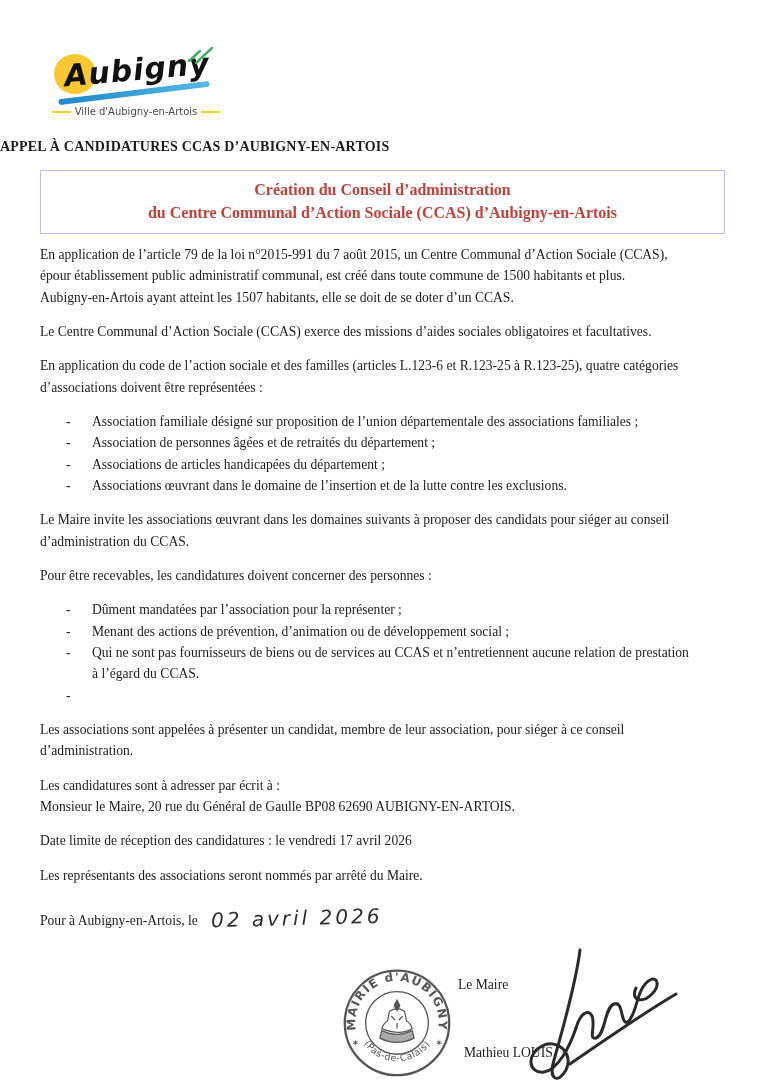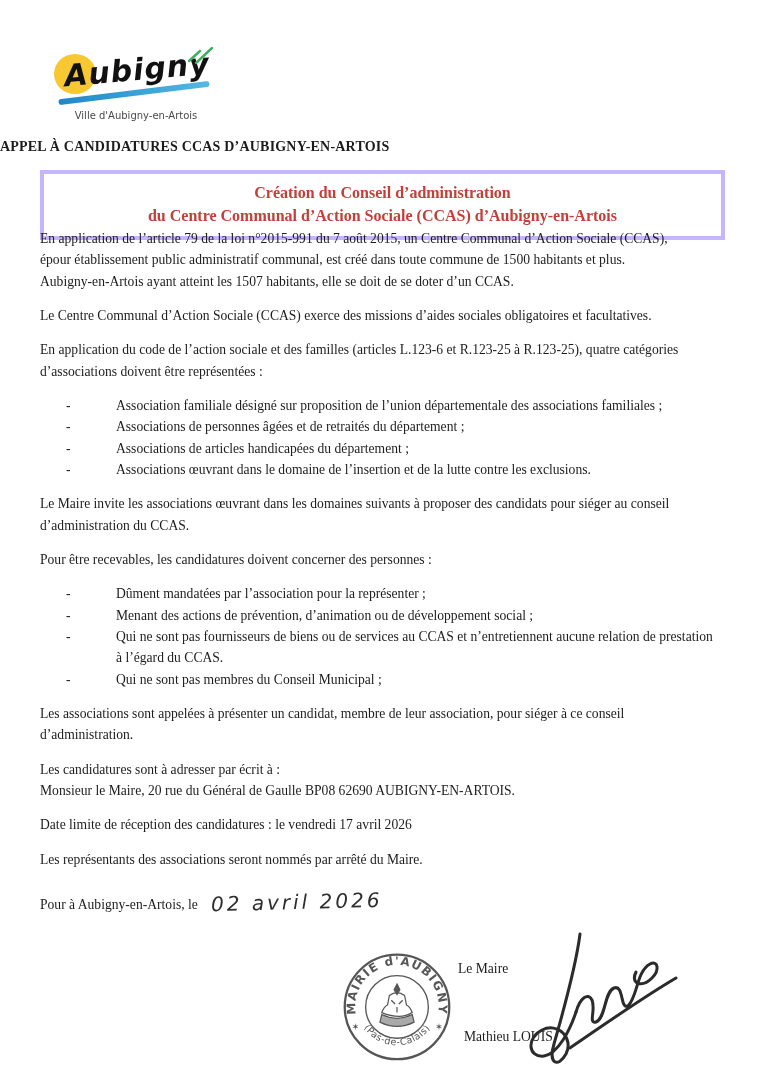--- a/index.html
+++ b/index.html
@@ -28,52 +28,52 @@
   .logo-name {
     position:absolute; left:12px; top:2px;
     font-family:"DejaVu Sans", sans-serif;
     font-weight:bold; font-style:italic;
     font-size:30px; letter-spacing:1px; color:#111;
     transform:rotate(-5deg);
   }
   .logo-marks { position:absolute; right:6px; top:-4px; }
   .logo-subtitle-row {
     position:absolute; left:0; top:56px; width:168px;
-    display:flex; align-items:center; gap:4px;flex-direction:column;
+    display:flex; align-items:center; gap:4px;
   }
   .logo-subtitle-row .yline { flex:1; height:2px; background:#e8d42a; }
   .logo-subtitle {
     font-family:"DejaVu Sans", sans-serif;
     font-size:10px; color:#4a4a4a; white-space:nowrap;
   }
 
   
   .doc-title {
     position:absolute; left:0; top:139px; width:100%;
     text-align:left; font-weight:bold; font-size:14px; letter-spacing:.2px;
   }
   .banner {
     position:absolute; left:40px; top:170px; width:685px;
     box-sizing:border-box;
-    border:4px solid #c4b5fd;
+    border:1px solid #c4b5fd;
     padding:7px 8px 9px;
     text-align:center;
     font-weight:bold; font-size:16px; line-height:1.45;
   }
 
   
   .body-text {
     position:absolute; left:40px; top:228px; width:687px;
     font-size:13.6px; line-height:1.57;
   }
   .para { margin:13px 0 0; white-space:pre-line; }
   .list { margin:13px 0 0 26px; }
   .list-item { display:flex; }
   .list-marker { width:26px; flex:none; }
-  .list-text { white-space:pre-line;margin-left:24px; }
+  .list-text { white-space:pre-line; }
 
   .closing-line { margin:17px 0 0; }
   .handwritten {
     display:inline-block;
     font-family:"DejaVu Sans", sans-serif;
     font-style:italic;
     font-size:20px; letter-spacing:3px; color:#2d2d2d;
     transform:rotate(-1.5deg);
     margin-left:10px;
   }
@@ -108,35 +108,35 @@
 
   <div class="doc-title">APPEL À CANDIDATURES CCAS D’AUBIGNY-EN-ARTOIS</div>
 
   <div class="banner" style="color:#c2403a;">
     <div>Création du Conseil d’administration</div>
     <div>du Centre Communal d’Action Sociale (CCAS) d’Aubigny-en-Artois</div>
   </div>
 
   <div class="body-text">
 
-    <p class="para" style="margin-top:0">En application de l’article 79 de la loi n°2015-991 du 7 août 2015, un Centre Communal d’Action Sociale (CCAS),
+    <p class="para" style="margin-top:16px">En application de l’article 79 de la loi n°2015-991 du 7 août 2015, un Centre Communal d’Action Sociale (CCAS),
 épour établissement public administratif communal, est créé dans toute commune de 1500 habitants et plus.
 Aubigny-en-Artois ayant atteint les 1507 habitants, elle se doit de se doter d’un CCAS.</p>
     <p class="para">Le Centre Communal d’Action Sociale (CCAS) exerce des missions d’aides sociales obligatoires et facultatives.</p>
     <p class="para">En application du code de l’action sociale et des familles (articles L.123-6 et R.123-25 à R.123-25), quatre catégories
 d’associations doivent être représentées :</p>
 
     <div class="list">
       <div class="list-item">
         <span class="list-marker">-</span>
         <span class="list-text">Association familiale désigné sur proposition de l’union départementale des associations familiales ;</span>
       </div>
       <div class="list-item">
         <span class="list-marker">-</span>
-        <span class="list-text">Associations de personnes âgées et de retraités du département ;</span>
+        <span class="list-text">Association de personnes âgées et de retraités du département ;</span>
       </div>
       <div class="list-item">
         <span class="list-marker">-</span>
         <span class="list-text">Associations de articles handicapées du département ;</span>
       </div>
       <div class="list-item">
         <span class="list-marker">-</span>
         <span class="list-text">Associations œuvrant dans le domaine de l’insertion et de la lutte contre les exclusions.</span>
       </div>
     </div>
@@ -154,21 +154,20 @@
         <span class="list-marker">-</span>
         <span class="list-text">Menant des actions de prévention, d’animation ou de développement social ;</span>
       </div>
       <div class="list-item">
         <span class="list-marker">-</span>
         <span class="list-text">Qui ne sont pas fournisseurs de biens ou de services au CCAS et n’entretiennent aucune relation de prestation
 à l’égard du CCAS.</span>
       </div>
       <div class="list-item">
         <span class="list-marker">-</span>
-        <span class="list-text">Qui ne sont pas membres du Conseil Municipal ;</span>
       </div>
     </div>
 
     <p class="para">Les associations sont appelées à présenter un candidat, membre de leur association, pour siéger à ce conseil
 d’administration.</p>
     <p class="para">Les candidatures sont à adresser par écrit à :
 Monsieur le Maire, 20 rue du Général de Gaulle BP08 62690 AUBIGNY-EN-ARTOIS.</p>
     <p class="para">Date limite de réception des candidatures : le vendredi 17 avril 2026</p>
     <p class="para">Les représentants des associations seront nommés par arrêté du Maire.</p>
 

